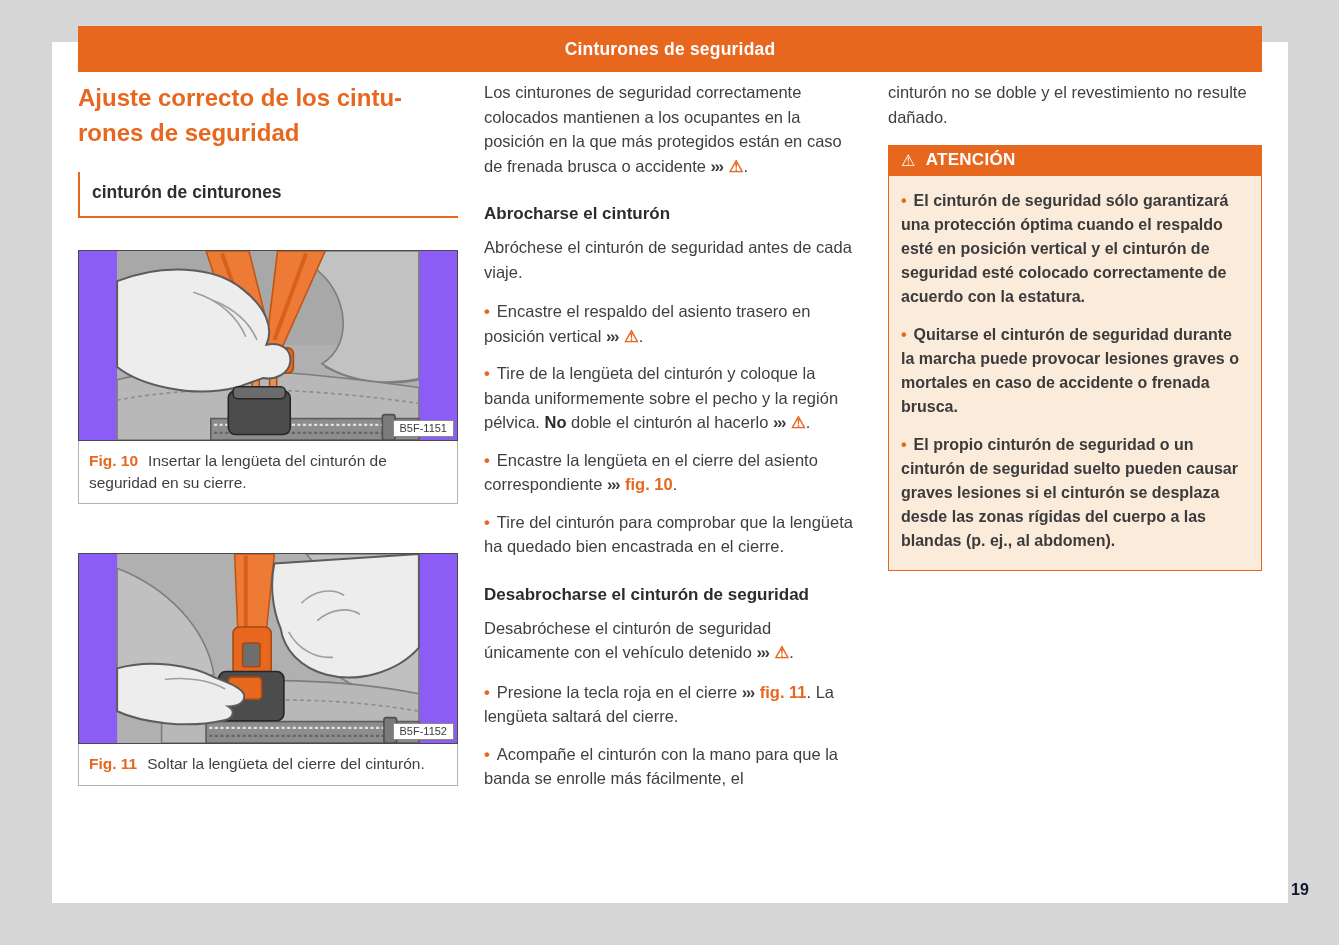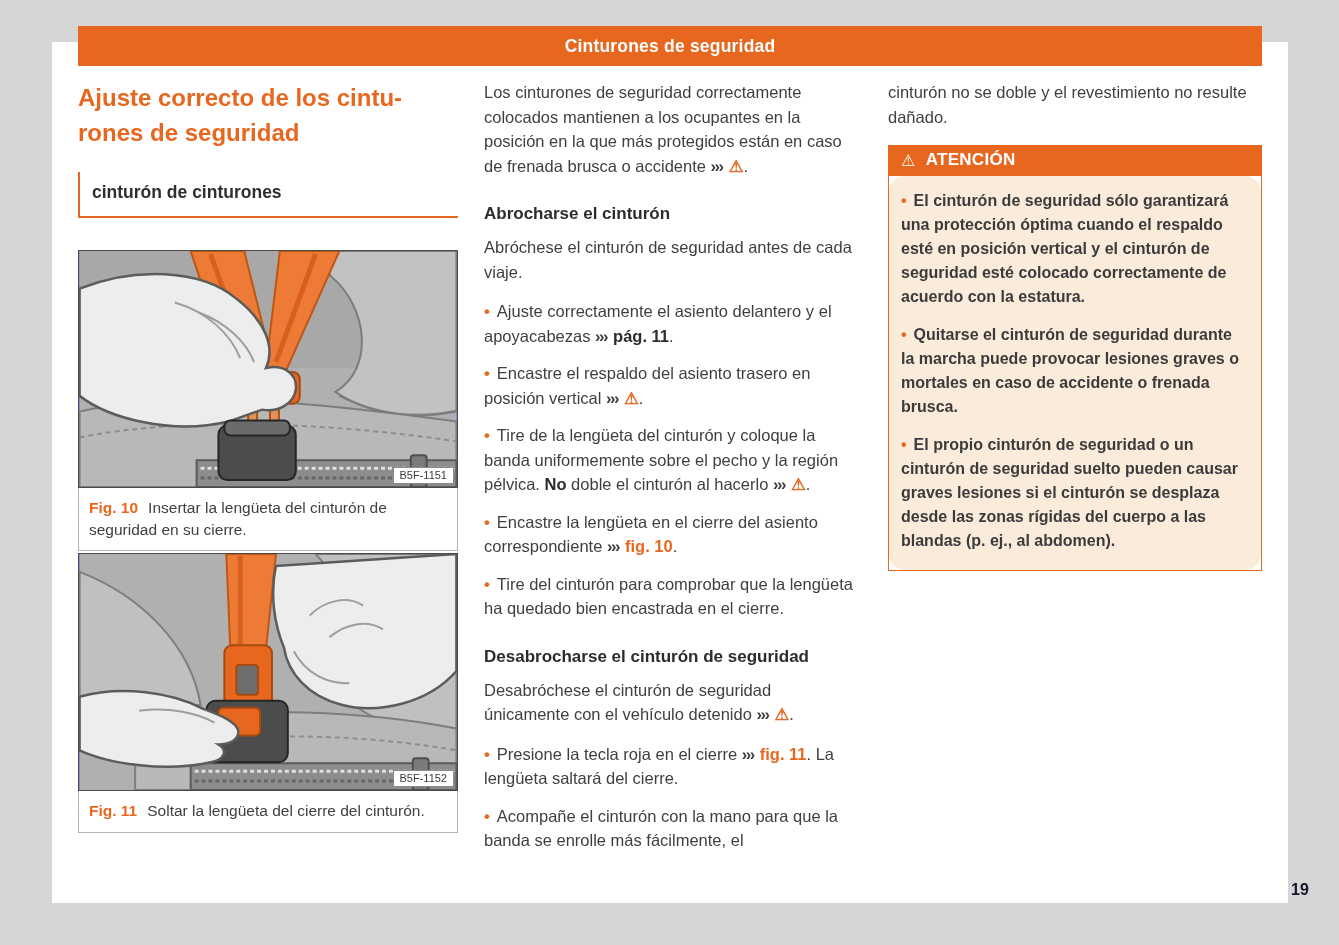--- a/index.html
+++ b/index.html
@@ -16,21 +16,21 @@
   }
   .page{
     position:absolute;
     left:52px;top:42px;
     width:1236px;height:861px;
     background:#ffffff;
   }
   .banner{
     position:absolute;
     left:78px;top:26px;
-    width:1184px;height:40px;
+    width:1184px;height:46px;
     background:#e8671f;
     color:#ffffff;
     font-size:17.5px;font-weight:700;
     display:flex;align-items:center;justify-content:center;
     letter-spacing:.2px;
   }
   .col{position:absolute;top:80px;color:#3f3f3f;}
   .col1{left:78px;width:380px;}
   .col2{left:484px;width:373px;}
   .col3{left:888px;width:374px;}
@@ -47,21 +47,21 @@
     border-bottom:2px solid #e8671f;
     padding:6px 0 10px 12px;
     font-size:17.5px;font-weight:700;color:#2f2f2f;
     line-height:28px;
   }
   .figure{position:absolute;left:0;width:380px;}
   .figure.fig10{top:170px;}
   .figure.fig11{top:473px;}
   .fig-img{
     position:relative;
-    width:380px;height:238px;
+    width:380px;height:191px;
     border:1px solid #4a4a4a;
     box-sizing:border-box;
     background:#8b5cf6;
   }
   .fig-img svg{display:block;width:100%;height:100%;}
   .code-badge{
     position:absolute;right:3px;bottom:3px;
     background:#ffffff;
     border:1px solid #8a8a8a;
     color:#3a3a3a;
@@ -96,21 +96,20 @@
     background:#e8671f;color:#ffffff;
     font-size:17px;font-weight:700;
     padding:4px 12px 6px;
     display:flex;align-items:center;gap:10px;
     letter-spacing:.3px;
   }
   .attention-header .tri{font-size:16px;font-weight:400;}
   .attention-body{
     background:#fbebdb;
     padding:13px 12px 3px;
-    border-radius:16px;
   }
   .attn-item{
     font-size:16px;line-height:24px;
     font-weight:700;color:#3b3b3b;
     margin:0 0 14px;
   }
   .page-number{
     position:absolute;
     left:1291px;top:881px;
     font-size:16px;font-weight:700;color:#0f172a;
@@ -218,21 +217,20 @@
         <span class="fig-label">Fig. 11</span><span>Soltar la lengüeta del cierre del cinturón.</span>
       </div>
     </div>
   </div>
 
   <div class="col col2">
     <div>
         <p class="para"><span>Los cinturones de seguridad correctamente colocados mantienen a los ocupantes en la posición en la que más protegidos están en caso de frenada brusca o accidente </span><span class="ref-arrow">›››&nbsp;</span><span class="warn-glyph">⚠</span><span>.</span></p>
         <h3>Abrocharse el cinturón</h3>
         <p class="para"><span>Abróchese el cinturón de seguridad antes de cada viaje.</span></p>
-        <div class="bullet-item"><span class="dot">•</span><span>Ajuste correctamente el asiento delantero y el apoyacabezas </span><span class="ref-arrow">›››&nbsp;</span><span class="b">pág. 11</span><span>.</span></div>
         <div class="bullet-item"><span class="dot">•</span><span>Encastre el respaldo del asiento trasero en posición vertical </span><span class="ref-arrow">›››&nbsp;</span><span class="warn-glyph">⚠</span><span>.</span></div>
         <div class="bullet-item"><span class="dot">•</span><span>Tire de la lengüeta del cinturón y coloque la banda uniformemente sobre el pecho y la región pélvica. </span><span class="b">No</span><span> doble el cinturón al hacerlo </span><span class="ref-arrow">›››&nbsp;</span><span class="warn-glyph">⚠</span><span>.</span></div>
         <div class="bullet-item"><span class="dot">•</span><span>Encastre la lengüeta en el cierre del asiento correspondiente </span><span class="ref-arrow">›››&nbsp;</span><span class="figref">fig. 10</span><span>.</span></div>
         <div class="bullet-item"><span class="dot">•</span><span>Tire del cinturón para comprobar que la lengüeta ha quedado bien encastrada en el cierre.</span></div>
         <h3>Desabrocharse el cinturón de seguridad</h3>
         <p class="para"><span>Desabróchese el cinturón de seguridad únicamente con el vehículo detenido </span><span class="ref-arrow">›››&nbsp;</span><span class="warn-glyph">⚠</span><span>.</span></p>
         <div class="bullet-item"><span class="dot">•</span><span>Presione la tecla roja en el cierre </span><span class="ref-arrow">›››&nbsp;</span><span class="figref">fig. 11</span><span>. La lengüeta saltará del cierre.</span></div>
         <div class="bullet-item"><span class="dot">•</span><span>Acompañe el cinturón con la mano para que la banda se enrolle más fácilmente, el</span></div>
       </div>
   </div>

